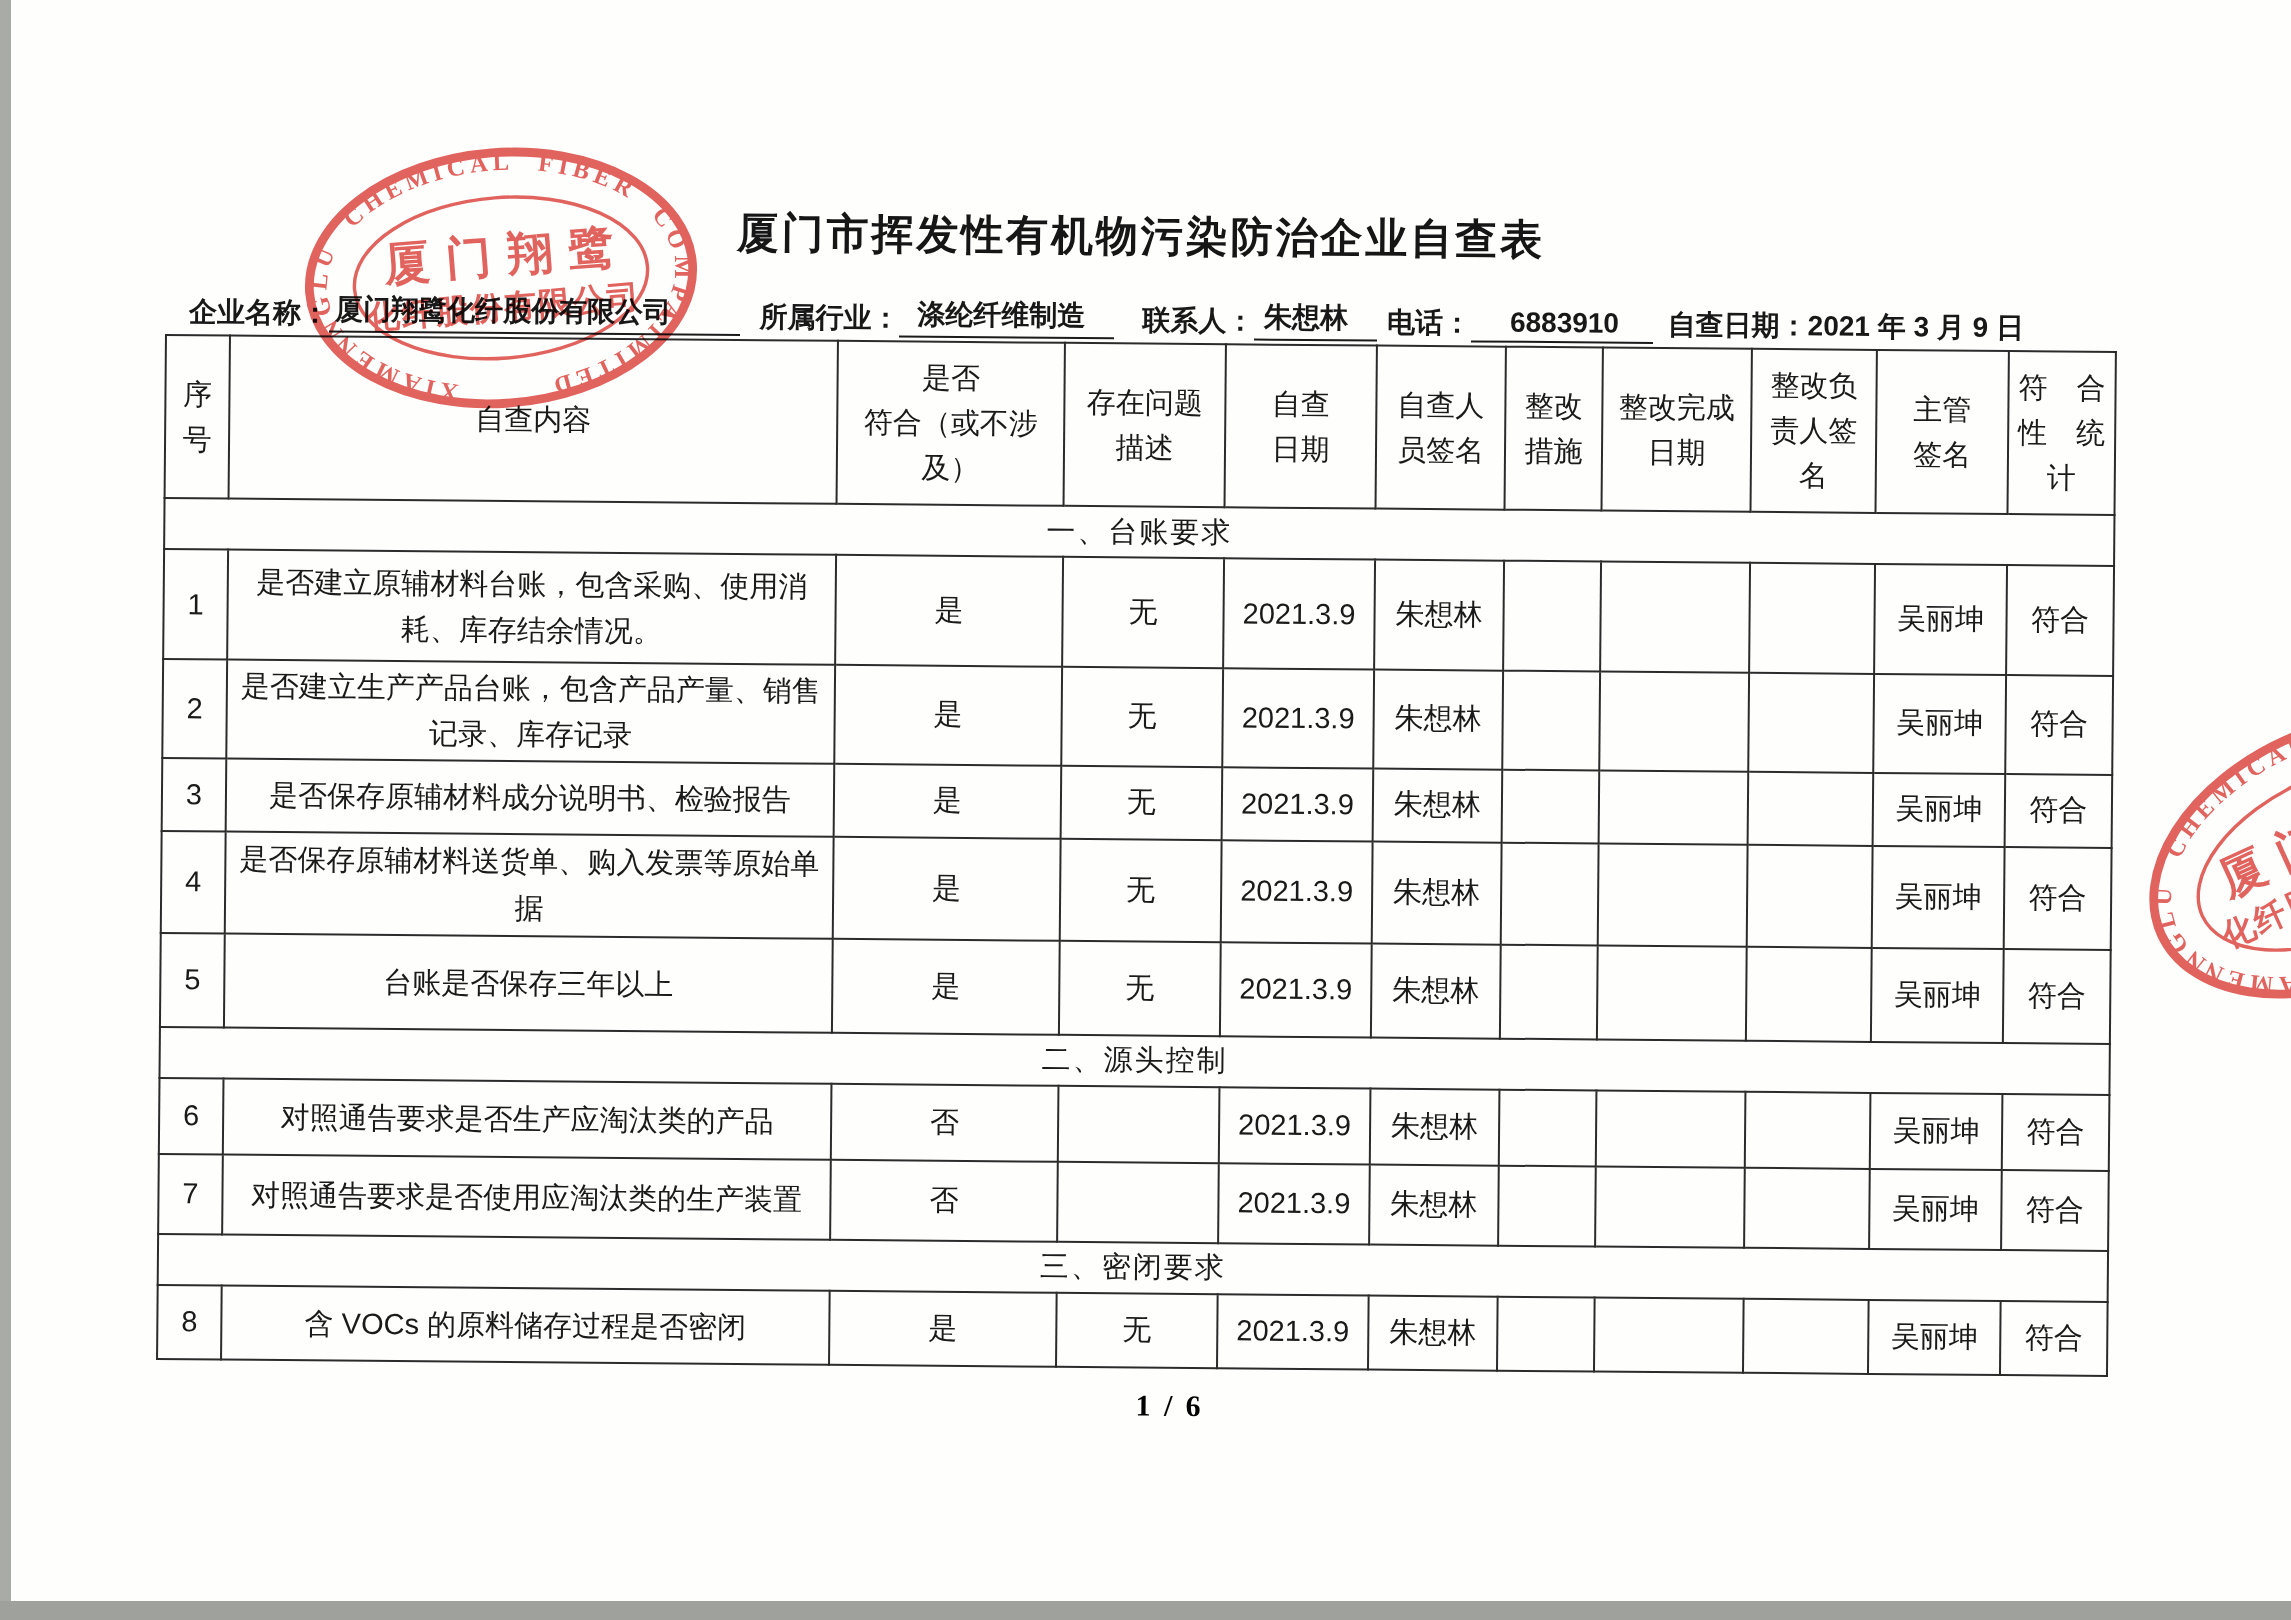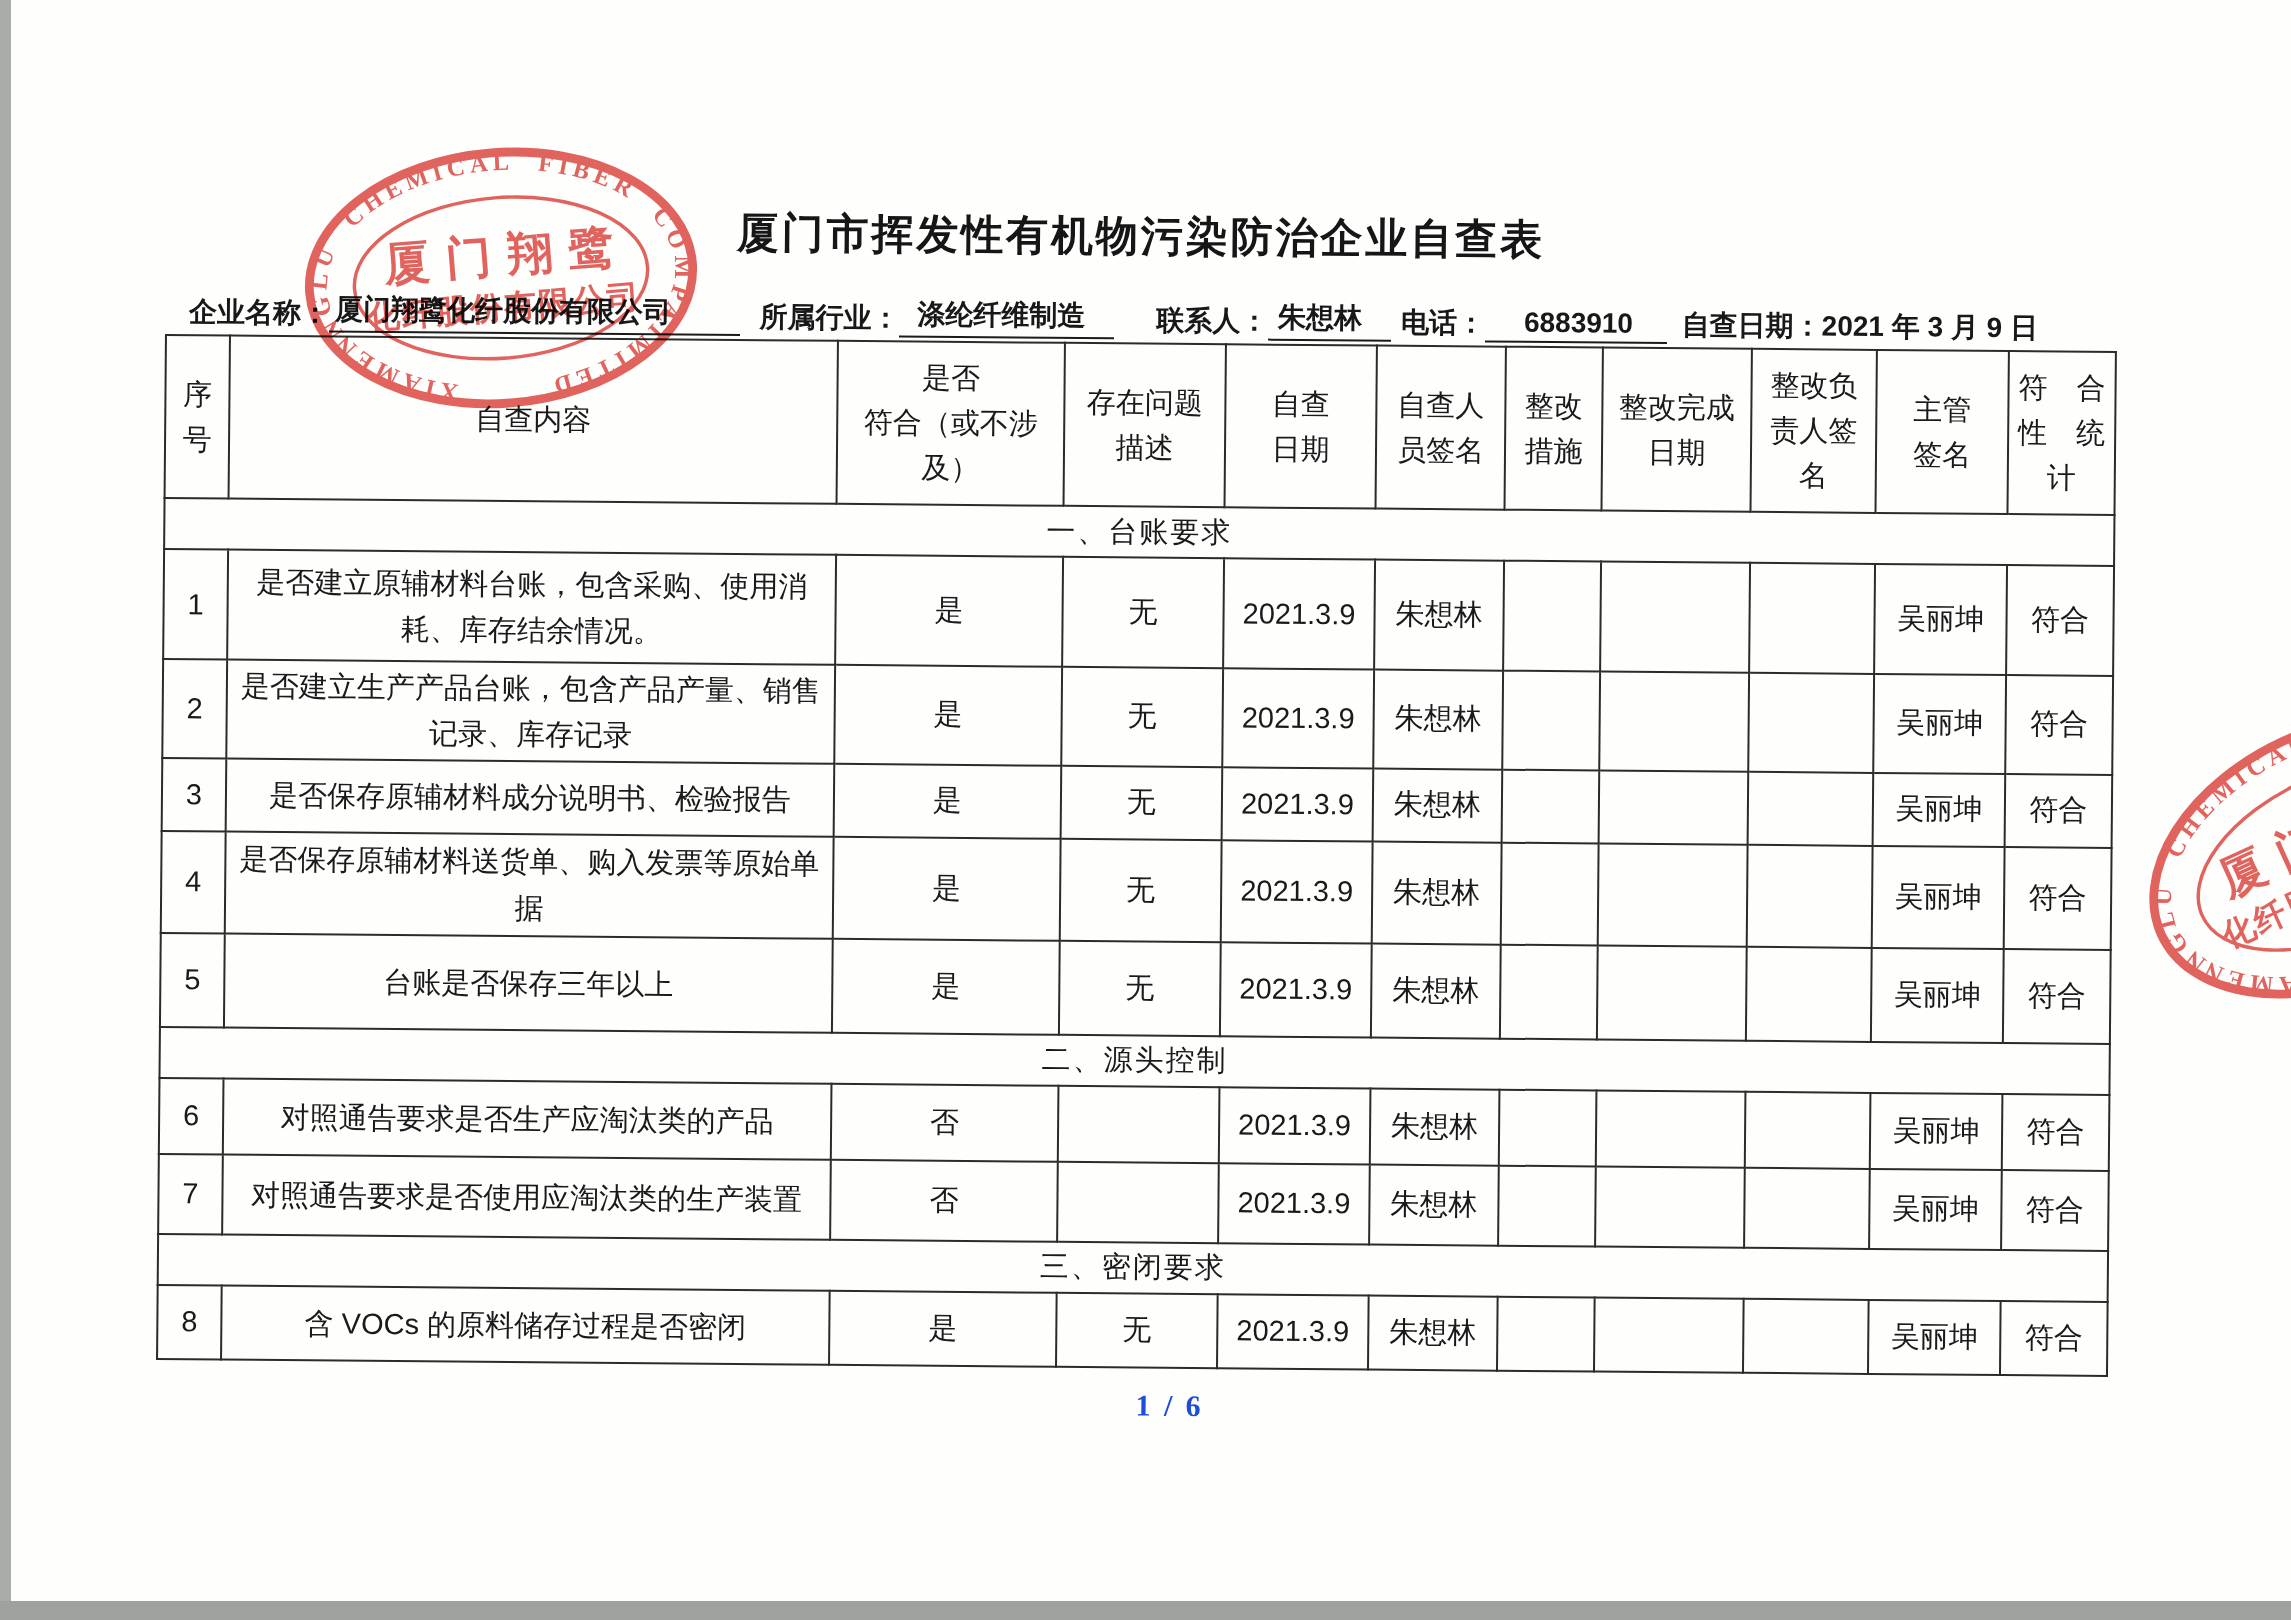--- a/index.html
+++ b/index.html
@@ -25,21 +25,21 @@
   .info-line{
     position:absolute;left:189px;top:289px;width:2019px;
     font-size:28px;white-space:nowrap;display:flex;align-items:flex-end;
     font-weight:600;color:#181818;
   }
   .info-line .lbl{flex:none;}
   .info-line .val{flex:none;border-bottom:2.5px solid #1b1b1b;text-align:center;}
   .v-company{padding:0 69px 2px 5.9px;}
   .l-industry{margin-left:19.6px;}
   .v-industry{padding:0 29px 2px 17.6px;}
-  .l-contact{margin-left:42px;}
+  .l-contact{margin-left:28px;}
   .v-contact{padding:0 29px 2px 9.8px;}
   .l-phone{margin-left:10px;}
   .v-phone{padding:0 34px 2px 39px;}
   .l-date{margin-left:14.7px;}
   .v-date{border-bottom:none !important;}
 
   table.selfcheck{
     position:absolute;left:165px;top:334px;width:1950px;
     border-collapse:collapse;table-layout:fixed;
     font-size:29px;color:#1a1a1a;
@@ -51,21 +51,21 @@
   }
   table.selfcheck{border:2.9px solid #242424;}
   table.selfcheck thead th{white-space:pre-line;line-height:1.55;font-size:29px;}
   td.cell-content{text-align:left;padding-left:21.6px;line-height:1.6;}
   td.section-cell{text-align:left;padding-left:25.5px;font-weight:600;letter-spacing:2px;border-left:2.9px solid #242424;border-right:2.9px solid #242424;}
   tr.section-row{height:51px;}
 
   .page-number{
     position:absolute;left:1145px;top:1380px;
     font-family:"Liberation Serif","DejaVu Serif",serif;
-    font-size:30px;font-weight:bold;letter-spacing:2.9px;color:#1d4ed8;
+    font-size:30px;font-weight:bold;letter-spacing:2.9px;color:#000000;
   }
 
   .stamp{position:absolute;z-index:6;mix-blend-mode:multiply;opacity:0.88;}
   #stamp-top{left:285px;top:123px;transform:rotate(-5deg);}
   #stamp-right{left:2125px;top:684px;transform:rotate(-25deg);}
   .stamp text{fill:#dd4d48;}
   .stamp .ring{stroke:#dd4d48;fill:none;}
   .arc-txt{font-family:"Liberation Serif","DejaVu Serif",serif;font-weight:bold;font-size:25px;letter-spacing:5px;}
   .arc-top{word-spacing:14px;}
   .arc-bottom{word-spacing:80px;}

